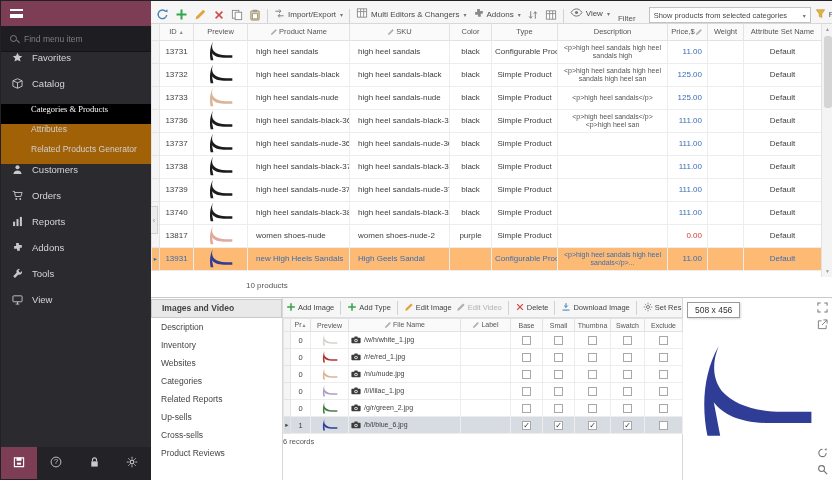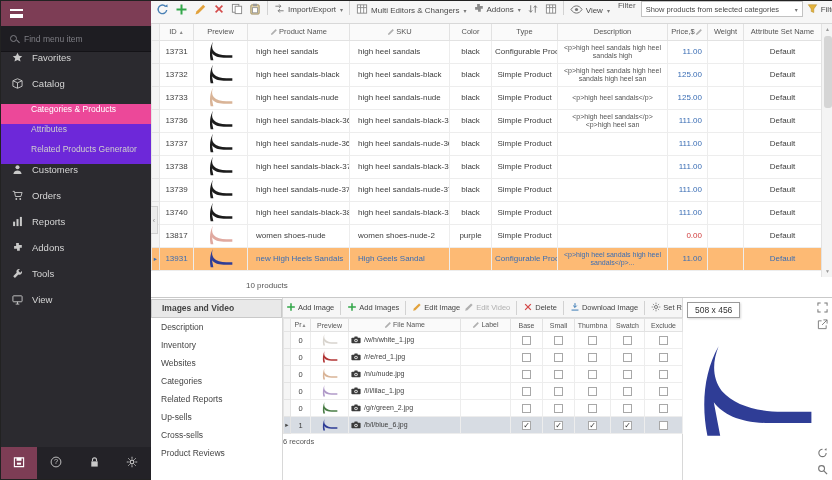--- a/index.html
+++ b/index.html
@@ -10,33 +10,33 @@
   
   .sidebar{position:absolute;left:0;top:0;width:150px;height:100%;background:#2b2a2f;color:#d6d6d6;}
   .side-top{height:25px;background:#7d3d55;display:flex;align-items:center;padding-left:9px;}
   .burger{width:13px;height:9px;border-top:2px solid #fff;border-bottom:2px solid #fff;position:relative;}
   .burger:after{content:"";position:absolute;left:0;top:2.5px;width:100%;height:2px;background:#fff;}
   .side-search{height:26px;display:flex;align-items:center;gap:7px;padding:0 9px;background:#1e1d22;color:#7e7e84;font-size:8.5px;border-bottom:1px solid #141317;}
   .mag{width:7px;height:7px;border:1.4px solid #7e7e84;border-radius:50%;position:relative;flex:none;}
   .mag:after{content:"";position:absolute;width:4px;height:1.4px;background:#7e7e84;transform:rotate(45deg);right:-3.5px;bottom:-1.5px;}
   .mi{height:26px;display:flex;gap:8px;padding:0 10px;font-size:9.5px;cursor:pointer;}
   .mi .ic{width:13px;display:inline-flex;justify-content:center;flex:none;}
-  .mi.sub{height:20px;padding-left:30px;background:#6d28d9;font-size:8.5px;color:#cfcfcf;}
-  .mi.active{background:#ec4899;color:#fff;}
+  .mi.sub{height:20px;padding-left:30px;background:#a16207;font-size:8.5px;color:#cfcfcf;}
+  .mi.active{background:#000000;color:#fff;font-family:Liberation Serif, serif;}
   .side-bottom{position:absolute;left:0;bottom:0;width:150px;height:32px;background:#232227;display:flex;align-items:center;}
   .sb-save{width:36px;height:32px;background:#7d3d55;display:flex;align-items:center;justify-content:center;}
   .sb-ic{flex:1;display:flex;justify-content:center;align-items:center;height:100%;}
 
   
   .main{position:absolute;left:150px;top:0;width:682px;height:100%;background:#fff;}
-  .toolbar{height:23px;display:flex;align-items:flex-start;gap:2px;padding:0 3px;background:#f6f6f6;border-bottom:1px solid #d8d8d8;font-size:8px;color:#4a4a4a;white-space:nowrap;overflow:hidden;}
+  .toolbar{height:23px;display:flex;align-items:flex-end;gap:2px;padding:0 3px;background:#f6f6f6;border-bottom:1px solid #d8d8d8;font-size:8px;color:#4a4a4a;white-space:nowrap;overflow:hidden;}
   .tbtn{display:inline-flex;align-items:center;gap:3px;padding:2px 2px;border-radius:2px;flex:none;}
   .sep{width:1px;height:14px;background:#d2d2d2;margin:0 2px;flex:none;}
   .caret{font-size:6px;color:#777;margin-left:1px;}
-  .filter-label{margin:0 3px 0 4px;color:#555;}
+  .filter-label{margin:0 11px 0 4px;color:#555;}
   .filter-select{display:inline-flex;align-items:center;justify-content:space-between;width:162px;height:16px;border:1px solid #c2c2c2;background:#fff;padding:0 4px;font-size:7.5px;flex:none;overflow:hidden;}
 
   .gridwrap{position:absolute;left:0;top:23px;width:682px;height:253px;overflow:hidden;}
   table{border-collapse:collapse;table-layout:fixed;}
   .pgrid{width:670px;font-size:8px;}
   .pgrid th{height:16px;background:#fafafa;border:1px solid #e2e2e2;border-top:none;font-weight:normal;color:#555;font-size:7.5px;overflow:hidden;white-space:nowrap;}
   .pgrid td{height:23px;border:1px solid #ededed;padding:0 3px;overflow:hidden;white-space:nowrap;text-align:center;color:#3d3d3d;}
   .pgrid td.l{text-align:left;padding-left:8px;}
   .pgrid td.prev{padding:0;}
   .pgrid td.gut,.mgrid td.gut,.pgrid th.gut,.mgrid th.gut{background:#f5f5f5;padding:0;font-size:6.5px;color:#444;border-color:#e4e4e4;}
@@ -527,21 +527,21 @@
               <span class="mic"><svg width="13" height="13" viewBox="0 0 13 13">
                   <path d="M6.5 1.5v10M1.5 6.5h10" stroke="#33a74a" stroke-width="2"></path>
                 </svg></span>
               <span>Add Image</span>
             </span>
           <span class="sep"></span>
           <span class="mbtn">
               <span class="mic"><svg width="13" height="13" viewBox="0 0 13 13">
                   <path d="M6.5 1.5v10M1.5 6.5h10" stroke="#33a74a" stroke-width="2"></path>
                 </svg></span>
-              <span>Add Images</span>
+              <span>Add Type</span>
             </span>
           <span class="sep"></span>
           <span class="mbtn">
               <span class="mic"><svg width="13" height="13" viewBox="0 0 13 13">
                   <path d="M1.5 11.5l.9-2.9 6.8-6.8 2 2-6.8 6.8z" fill="#e2a23c"></path>
                 </svg></span>
               <span>Edit Image</span>
             </span>
           <span class="mbtn disabled">
               <span class="mic"><svg width="8" height="8" viewBox="0 0 13 13">

